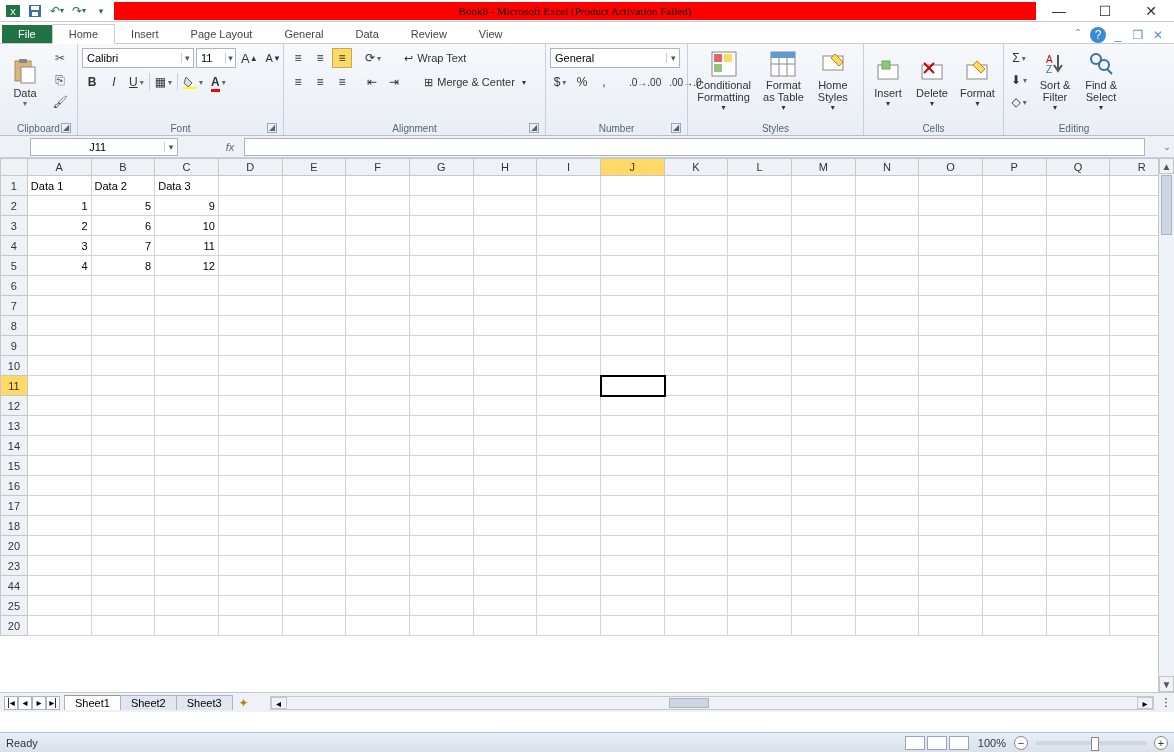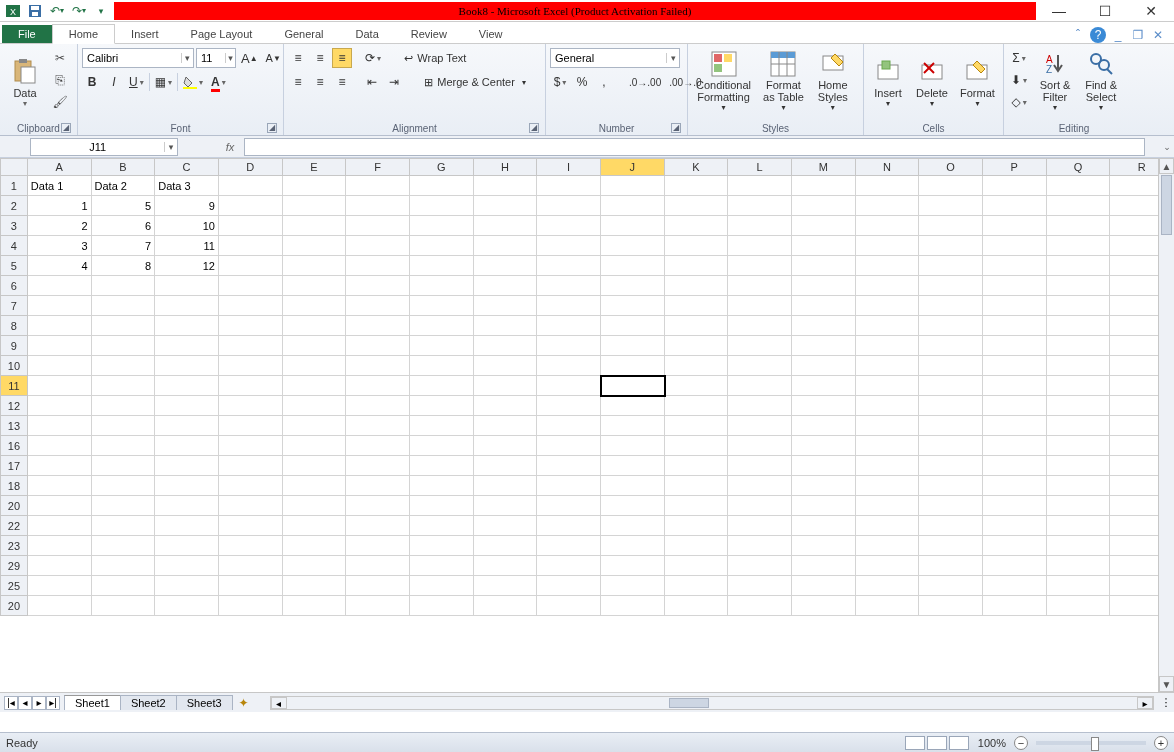--- a/index.html
+++ b/index.html
@@ -661,20 +661,62 @@
       <div class="cell" style="width: 64px;"></div>
       <div class="cell" style="width: 64px;"></div>
       <div class="cell" style="width: 64px;"></div>
       <div class="cell" style="width: 64px;"></div>
       <div class="cell" style="width: 64px;"></div>
       <div class="cell" style="width: 64px;"></div>
       <div class="cell" style="width: 64px;"></div>
       <div class="cell" style="width: 64px;"></div>
     </div>
     <div class="gridrow">
+      <div class="rowhead">14</div>
+      <div class="cell" style="width: 64px;"></div>
+      <div class="cell" style="width: 64px;"></div>
+      <div class="cell" style="width: 64px;"></div>
+      <div class="cell" style="width: 64px;"></div>
+      <div class="cell" style="width: 64px;"></div>
+      <div class="cell" style="width: 64px;"></div>
+      <div class="cell" style="width: 64px;"></div>
+      <div class="cell" style="width: 64px;"></div>
+      <div class="cell" style="width: 64px;"></div>
+      <div class="cell" style="width: 64px;"></div>
+      <div class="cell" style="width: 64px;"></div>
+      <div class="cell" style="width: 64px;"></div>
+      <div class="cell" style="width: 64px;"></div>
+      <div class="cell" style="width: 64px;"></div>
+      <div class="cell" style="width: 64px;"></div>
+      <div class="cell" style="width: 64px;"></div>
+      <div class="cell" style="width: 64px;"></div>
+      <div class="cell" style="width: 64px;"></div>
+    </div>
+    <div class="gridrow">
+      <div class="rowhead">15</div>
+      <div class="cell" style="width: 64px;"></div>
+      <div class="cell" style="width: 64px;"></div>
+      <div class="cell" style="width: 64px;"></div>
+      <div class="cell" style="width: 64px;"></div>
+      <div class="cell" style="width: 64px;"></div>
+      <div class="cell" style="width: 64px;"></div>
+      <div class="cell" style="width: 64px;"></div>
+      <div class="cell" style="width: 64px;"></div>
+      <div class="cell" style="width: 64px;"></div>
+      <div class="cell" style="width: 64px;"></div>
+      <div class="cell" style="width: 64px;"></div>
+      <div class="cell" style="width: 64px;"></div>
+      <div class="cell" style="width: 64px;"></div>
+      <div class="cell" style="width: 64px;"></div>
+      <div class="cell" style="width: 64px;"></div>
+      <div class="cell" style="width: 64px;"></div>
+      <div class="cell" style="width: 64px;"></div>
+      <div class="cell" style="width: 64px;"></div>
+    </div>
+    <div class="gridrow">
       <div class="rowhead">16</div>
       <div class="cell" style="width: 64px;"></div>
       <div class="cell" style="width: 64px;"></div>
       <div class="cell" style="width: 64px;"></div>
       <div class="cell" style="width: 64px;"></div>
       <div class="cell" style="width: 64px;"></div>
       <div class="cell" style="width: 64px;"></div>
       <div class="cell" style="width: 64px;"></div>
       <div class="cell" style="width: 64px;"></div>
       <div class="cell" style="width: 64px;"></div>
@@ -745,41 +787,20 @@
       <div class="cell" style="width: 64px;"></div>
       <div class="cell" style="width: 64px;"></div>
       <div class="cell" style="width: 64px;"></div>
       <div class="cell" style="width: 64px;"></div>
       <div class="cell" style="width: 64px;"></div>
       <div class="cell" style="width: 64px;"></div>
       <div class="cell" style="width: 64px;"></div>
       <div class="cell" style="width: 64px;"></div>
     </div>
     <div class="gridrow">
-      <div class="rowhead">22</div>
-      <div class="cell" style="width: 64px;"></div>
-      <div class="cell" style="width: 64px;"></div>
-      <div class="cell" style="width: 64px;"></div>
-      <div class="cell" style="width: 64px;"></div>
-      <div class="cell" style="width: 64px;"></div>
-      <div class="cell" style="width: 64px;"></div>
-      <div class="cell" style="width: 64px;"></div>
-      <div class="cell" style="width: 64px;"></div>
-      <div class="cell" style="width: 64px;"></div>
-      <div class="cell" style="width: 64px;"></div>
-      <div class="cell" style="width: 64px;"></div>
-      <div class="cell" style="width: 64px;"></div>
-      <div class="cell" style="width: 64px;"></div>
-      <div class="cell" style="width: 64px;"></div>
-      <div class="cell" style="width: 64px;"></div>
-      <div class="cell" style="width: 64px;"></div>
-      <div class="cell" style="width: 64px;"></div>
-      <div class="cell" style="width: 64px;"></div>
-    </div>
-    <div class="gridrow">
       <div class="rowhead">23</div>
       <div class="cell" style="width: 64px;"></div>
       <div class="cell" style="width: 64px;"></div>
       <div class="cell" style="width: 64px;"></div>
       <div class="cell" style="width: 64px;"></div>
       <div class="cell" style="width: 64px;"></div>
       <div class="cell" style="width: 64px;"></div>
       <div class="cell" style="width: 64px;"></div>
       <div class="cell" style="width: 64px;"></div>
       <div class="cell" style="width: 64px;"></div>
@@ -787,21 +808,21 @@
       <div class="cell" style="width: 64px;"></div>
       <div class="cell" style="width: 64px;"></div>
       <div class="cell" style="width: 64px;"></div>
       <div class="cell" style="width: 64px;"></div>
       <div class="cell" style="width: 64px;"></div>
       <div class="cell" style="width: 64px;"></div>
       <div class="cell" style="width: 64px;"></div>
       <div class="cell" style="width: 64px;"></div>
     </div>
     <div class="gridrow">
-      <div class="rowhead">29</div>
+      <div class="rowhead">44</div>
       <div class="cell" style="width: 64px;"></div>
       <div class="cell" style="width: 64px;"></div>
       <div class="cell" style="width: 64px;"></div>
       <div class="cell" style="width: 64px;"></div>
       <div class="cell" style="width: 64px;"></div>
       <div class="cell" style="width: 64px;"></div>
       <div class="cell" style="width: 64px;"></div>
       <div class="cell" style="width: 64px;"></div>
       <div class="cell" style="width: 64px;"></div>
       <div class="cell" style="width: 64px;"></div>

